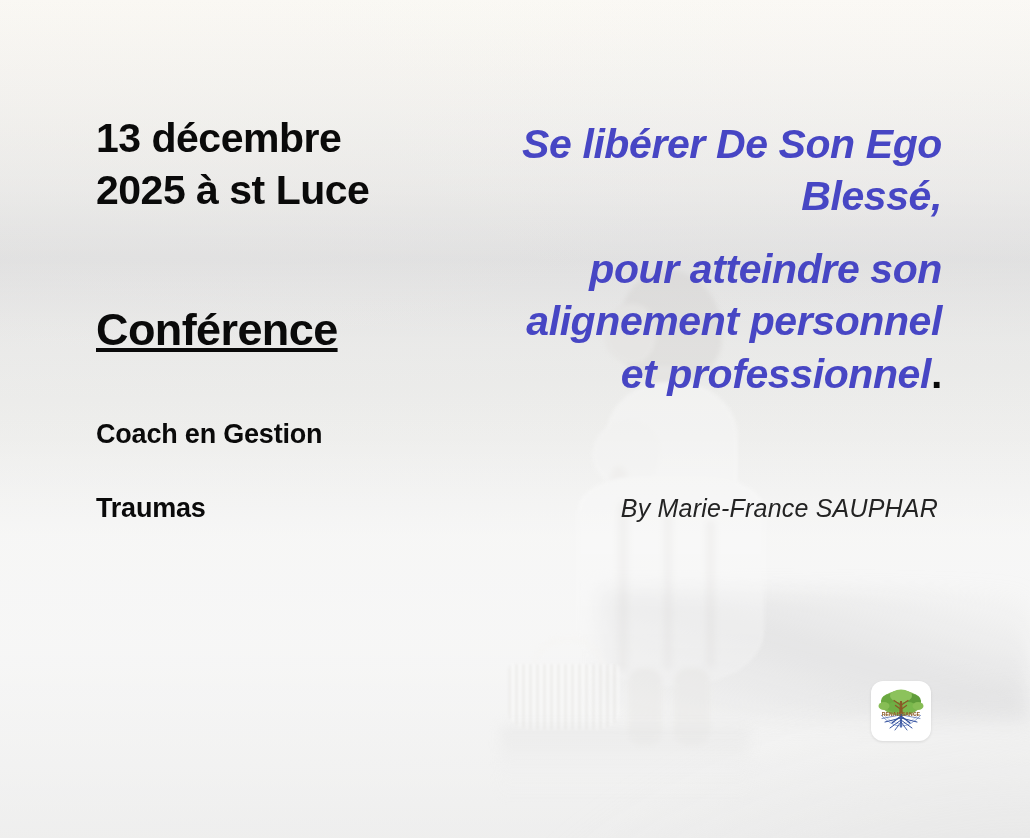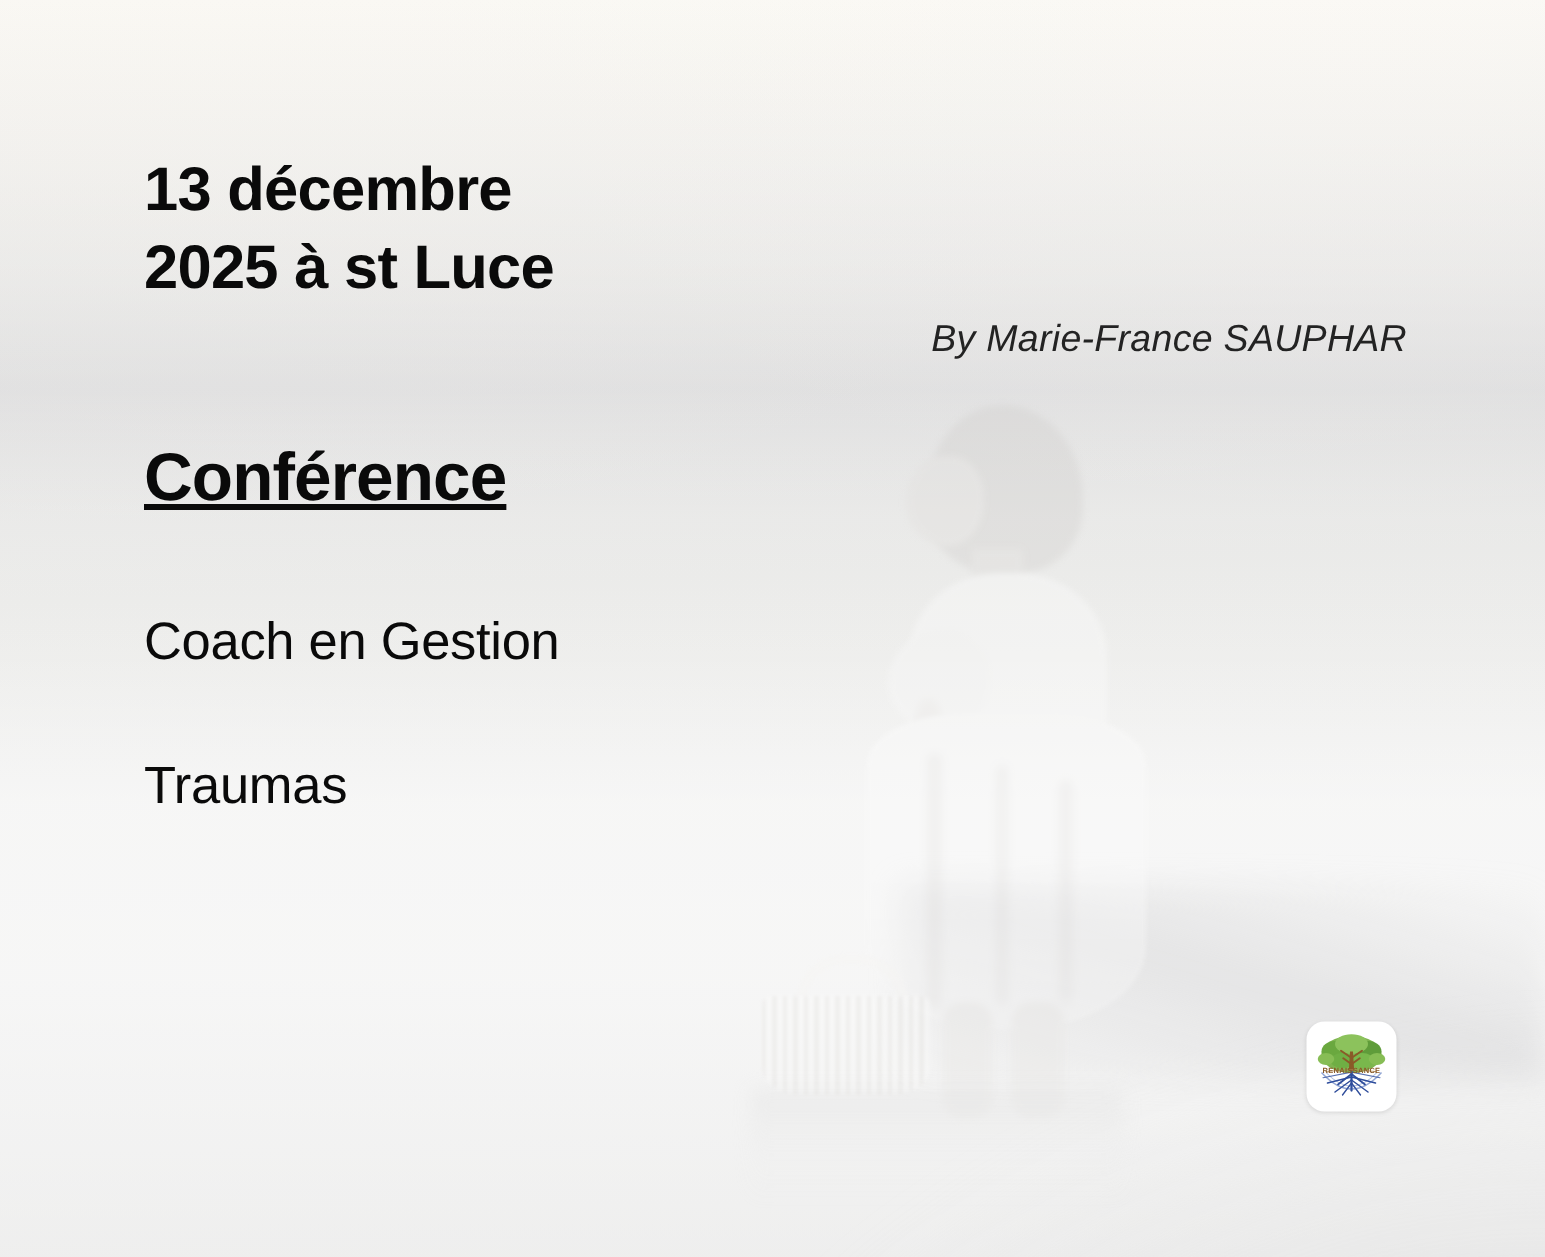--- a/index.html
+++ b/index.html
@@ -227,21 +227,21 @@
 
   
   .content {
     position: absolute;
     inset: 0;
   }
 
   .col-left {
     position: absolute;
     left: 96px;
-    top: 100px;
+    top: 112px;
     width: 360px;
     text-align: left;
   }
   .date {
     font-size: 41px;
     font-weight: 700;
     line-height: 1.28;
     letter-spacing: -0.5px;
     color: #0a0a0a;
     margin: 0;
@@ -249,22 +249,22 @@
   .kicker {
     font-size: 45px;
     font-weight: 700;
     letter-spacing: -0.6px;
     color: #0a0a0a;
     margin: 88px 0 0 0;
     line-height: 1.1;
     text-decoration: underline;
   }
   .role {
-    font-size: 35px;
-    font-weight: 400;
+    font-size: 27px;
+    font-weight: 700;
     line-height: 1.36;
     letter-spacing: -0.2px;
     color: #0a0a0a;
     margin: 62px 0 12px 0;
     max-width: 300px;
   }
 
   .col-right {
     position: absolute;
     right: 88px;
@@ -365,20 +365,27 @@
       </p>
       <p class="kicker">Conférence</p>
       <p class="role">
         <span>Coach en Gestion</span><br>
         <br>
         <span>Traumas</span>
       </p>
     </div>
 
     <div class="col-right">
+      <p class="headline">
+        <span>Se libérer De Son Ego</span>
+        <span class="ln2">Blessé,</span>
+        <span class="ln3">pour atteindre son</span>
+        <span class="ln2">alignement personnel</span>
+        <span class="ln2"><span>et professionnel</span><span class="dot-black">.</span></span>
+      </p>
       <p class="byline">By Marie-France SAUPHAR</p>
     </div>
 
   </div>
 
   <div class="logo-badge">
     <svg width="60" height="60" viewBox="0 0 60 60" aria-hidden="true">
 
       <g>
         <ellipse cx="30" cy="22" rx="20" ry="12.5" fill="#7fb450"></ellipse>

